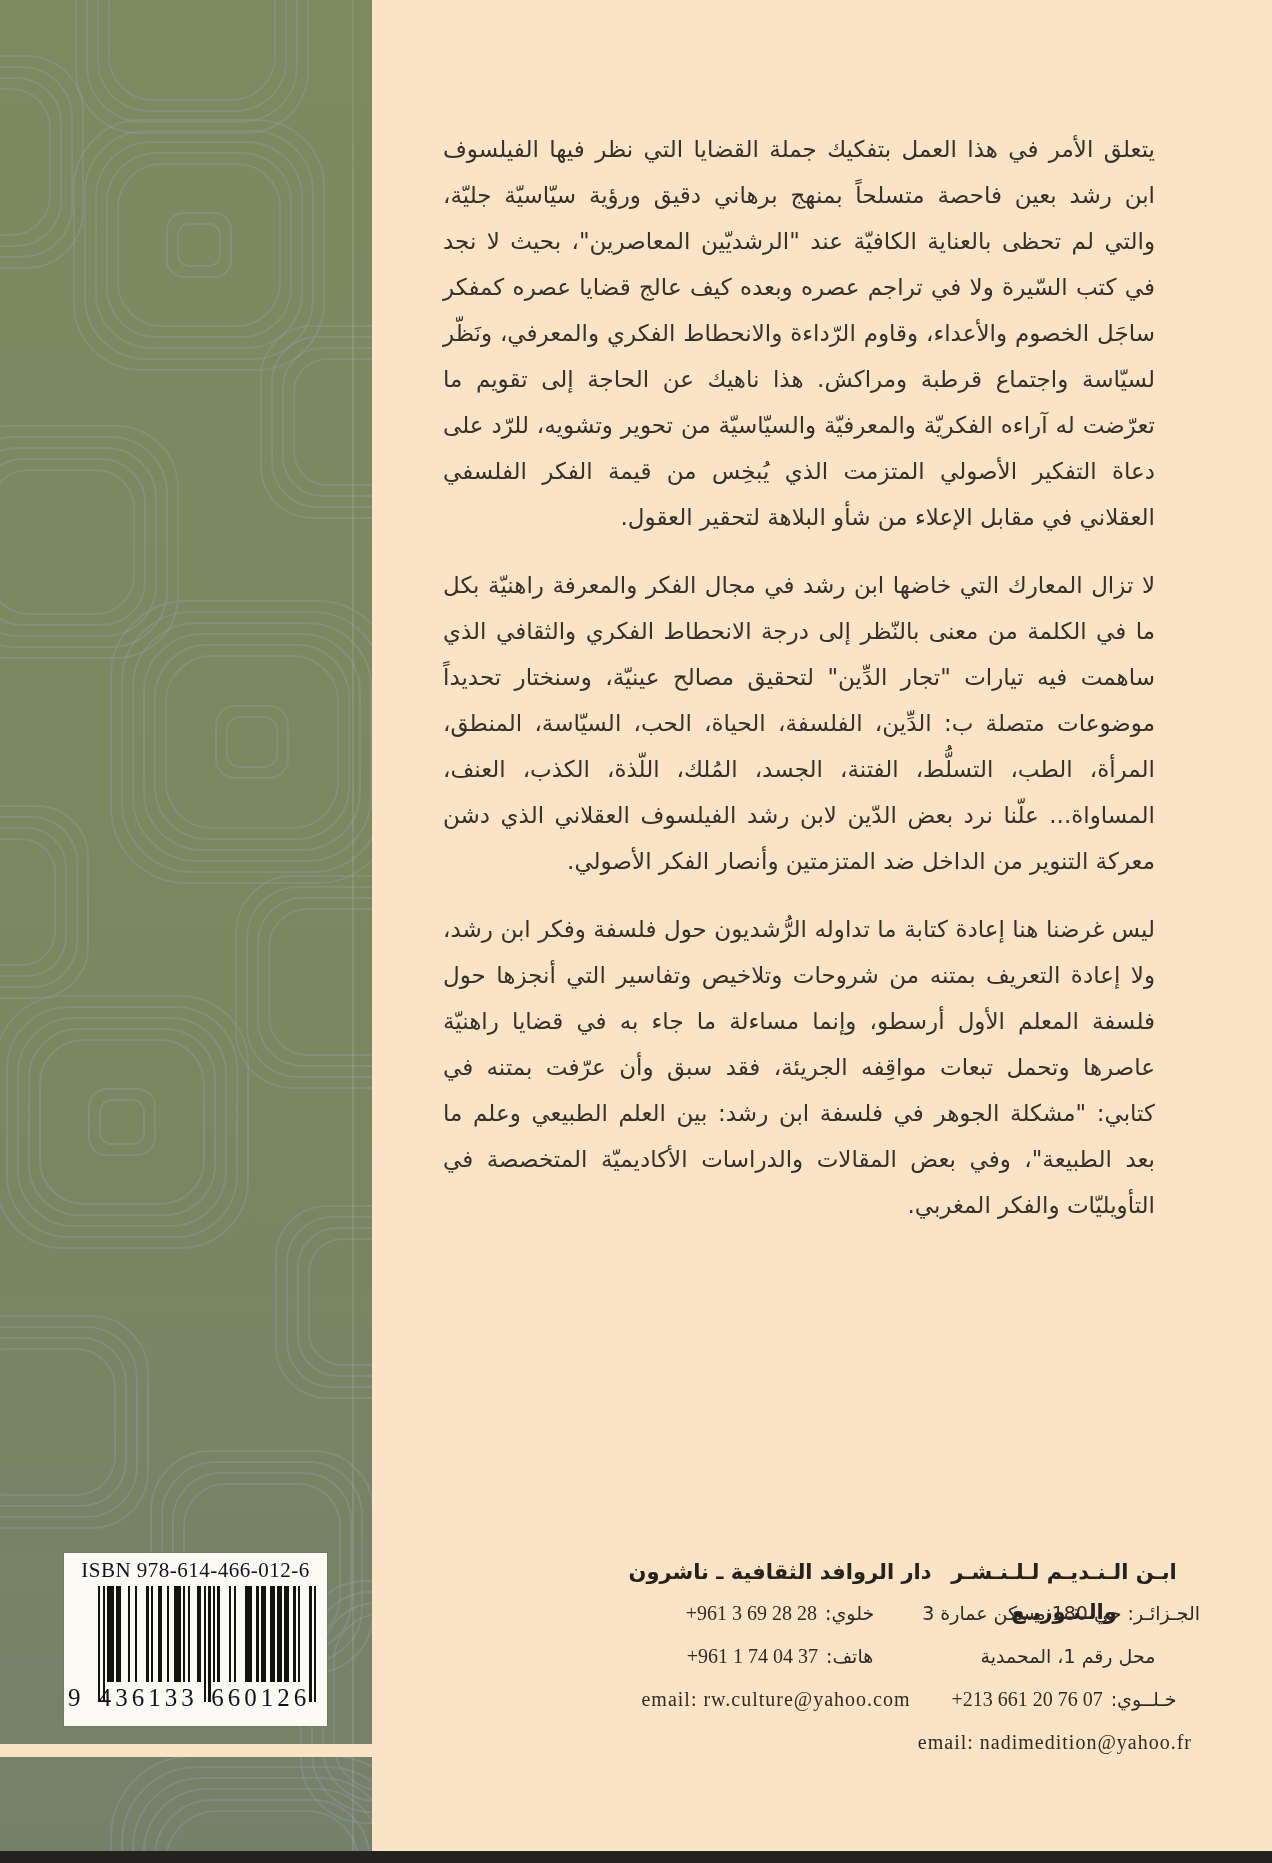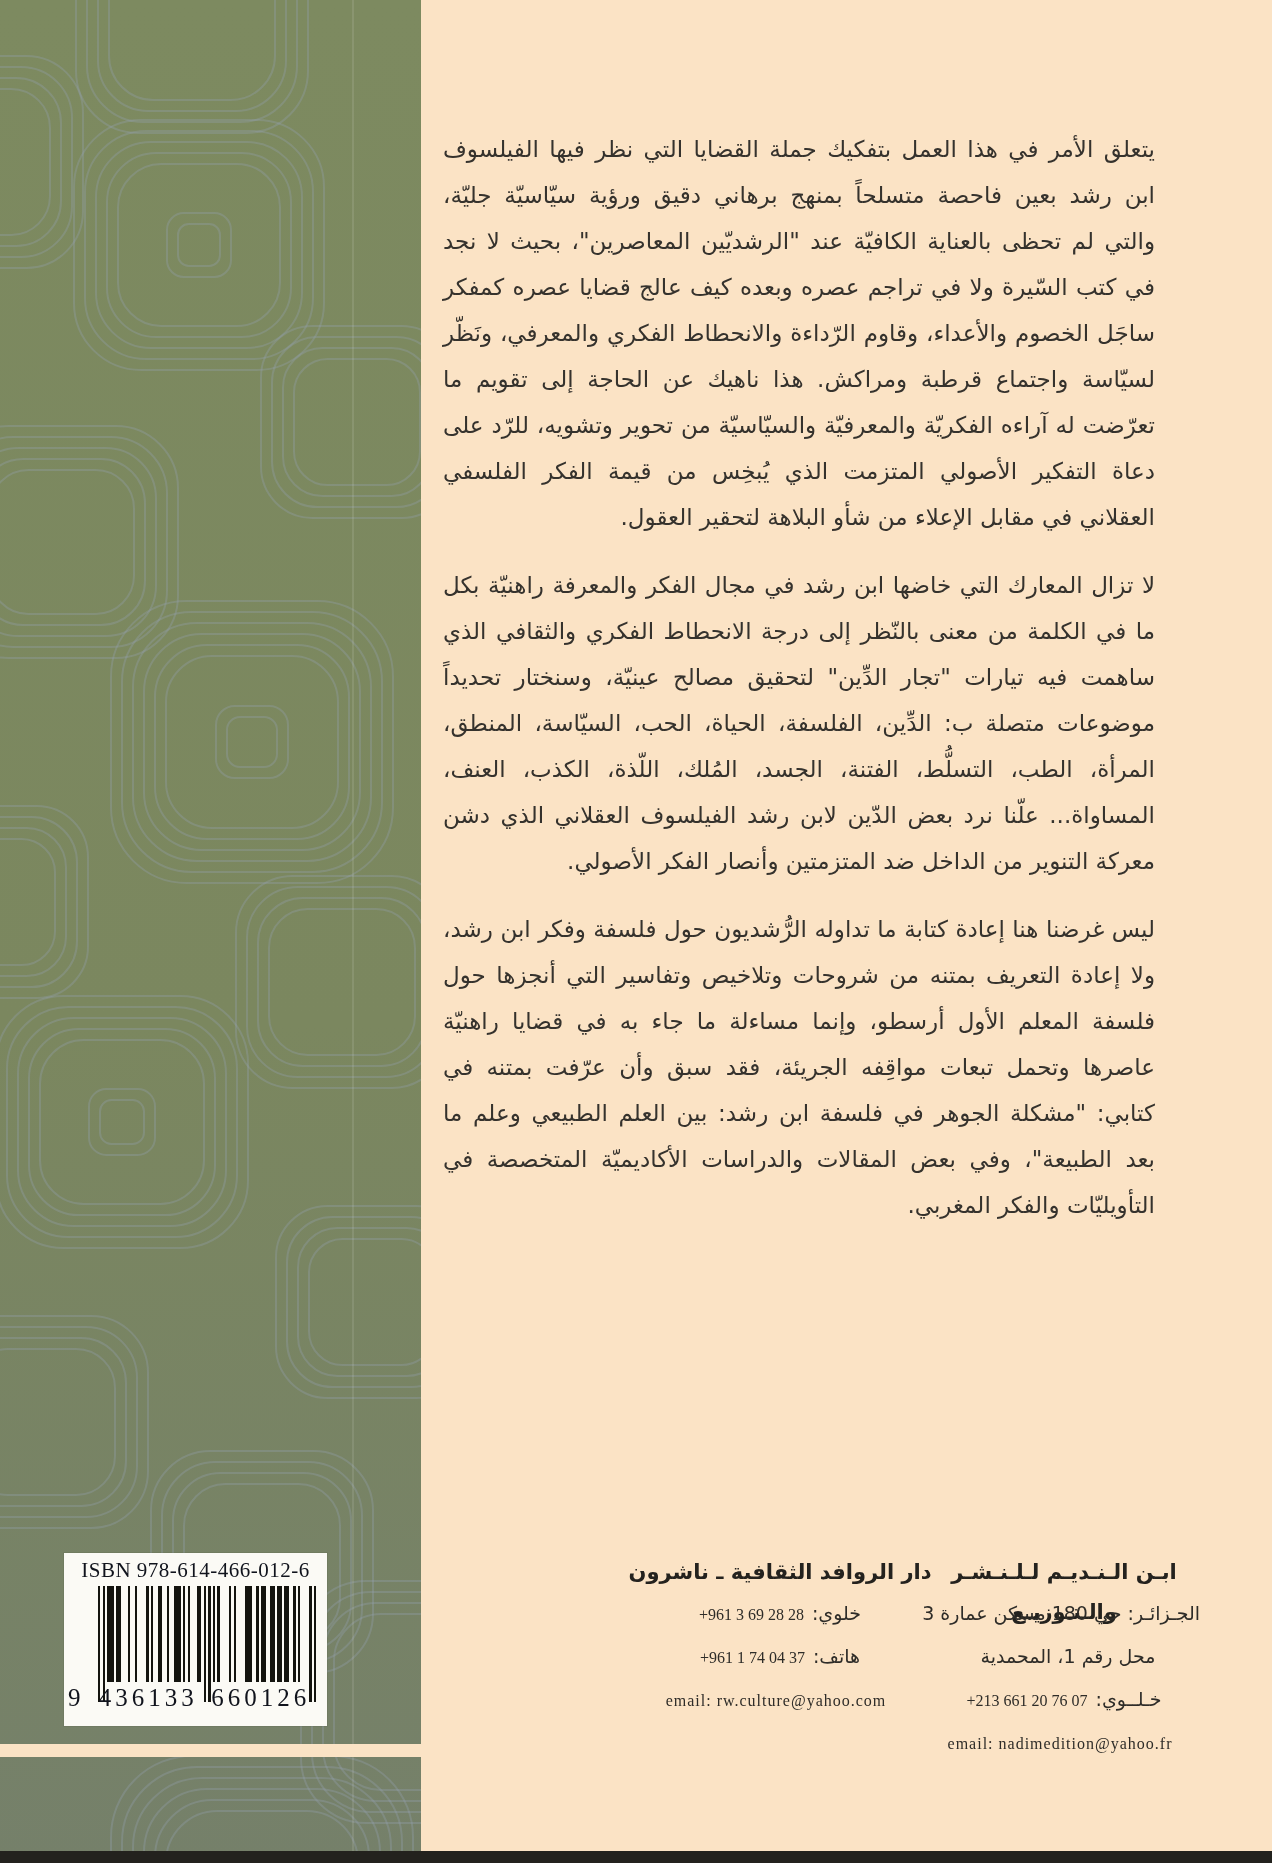--- a/index.html
+++ b/index.html
@@ -3,21 +3,21 @@
 <meta charset="utf-8">
 <style>
   html,body{margin:0;padding:0;background:#555;}
   .page{
     position:relative; width:1272px; height:1863px;
     background:#fbe3c5; overflow:hidden;
     font-family:"DejaVu Sans", sans-serif;
   }
   
   .green-panel{
-    position:absolute; left:0; top:0; width:421px; height:1863px;
+    position:absolute; left:0; top:0; width:372px; height:1863px;
     background:linear-gradient(180deg,#7d8a60 0%,#7b875f 55%,#75806a 100%);
     overflow:hidden;
   }
   .ring{position:absolute; border:2px solid rgba(150,160,175,.33); border-radius:27%;}
   .seam{position:absolute; left:352px; top:0; width:2px; height:100%; background:rgba(255,255,255,.10);}
   .cream-stripe{position:absolute; left:0; top:1744px; width:421px; height:13px; background:#fbe3c5;}
   
   .isbn-box{
     position:absolute; left:64px; top:1553px; width:263px; height:173px;
     background:#fbfaf5; box-shadow:0 0 0 1px rgba(0,0,0,.05);
@@ -45,21 +45,21 @@
   }
   .text-col p{margin:0 0 22px 0;}
   
   .pub{position:absolute; top:1552px; direction:rtl; text-align:center; color:#2e2c28;}
   .pub-mid{left:555px; width:450px;}
   .pub-right{left:928px; width:272px;}
   .pub-header{font-weight:bold; font-size:21px; line-height:40px; height:40px; color:#24221e;}
   .pub-line{height:43px; line-height:43px; font-size:19px; white-space:nowrap;}
   .num{
     direction:ltr; unicode-bidi:isolate; margin-right:8px;
-    font-family:"Liberation Serif", serif; font-size:16px; letter-spacing:1px;
+    font-family:"Liberation Serif", serif; font-size:20px; letter-spacing:1px;
   }
   .bottom-edge{position:absolute; left:0; bottom:0; width:100%; height:12px; background:#23221e;}
 </style>
 </head>
 <body>
 
 <div class="page">
 
   <div class="green-panel">
     <div id="motifs">

